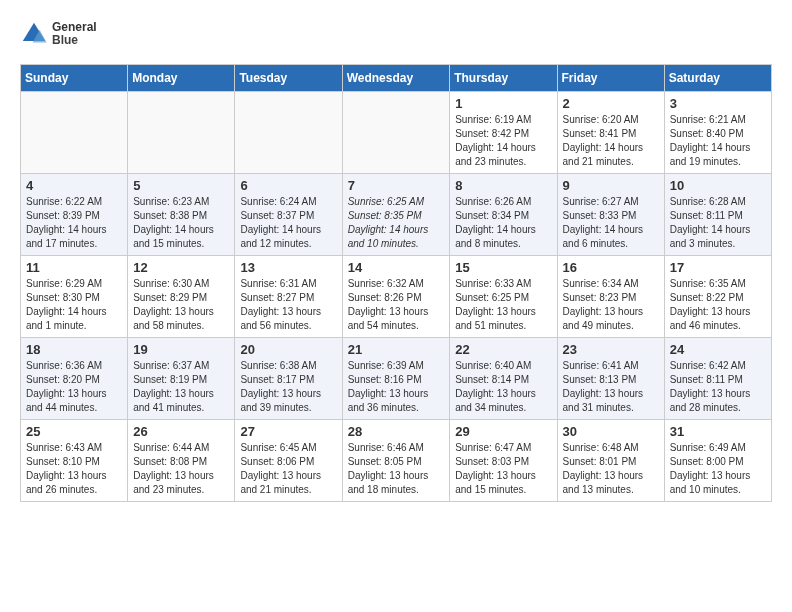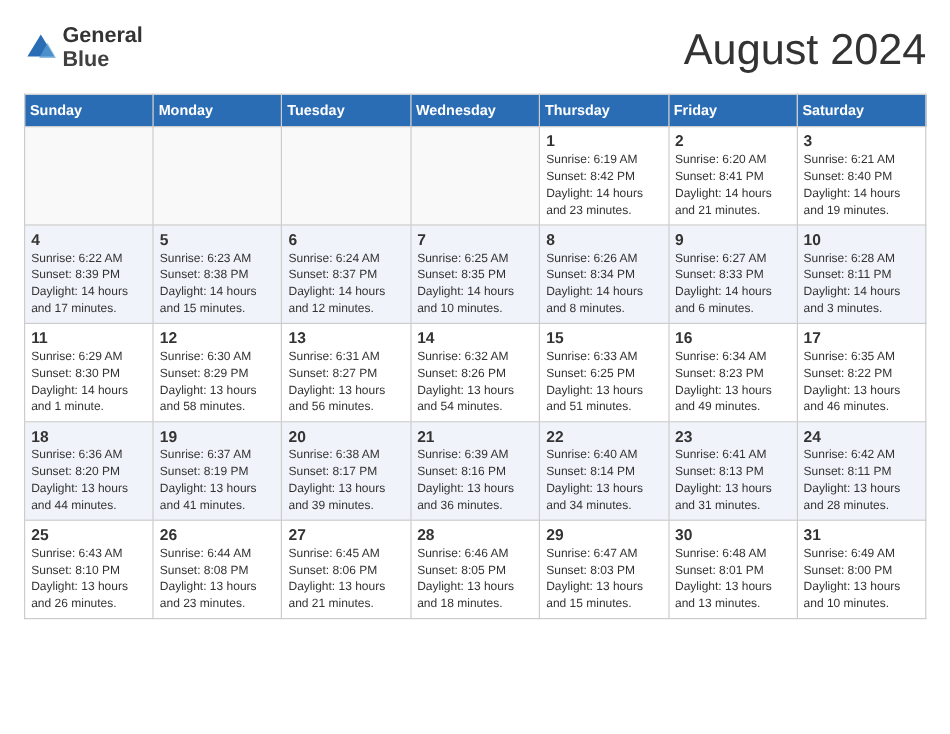--- a/index.html
+++ b/index.html
@@ -15,21 +15,21 @@
       justify-content: space-between;
       align-items: flex-start;
       margin-bottom: 16px;
     }
     .logo {
       display: flex;
       align-items: center;
       gap: 4px;
     }
     .logo-text {
-      font-size: 18px;
+      font-size: 12px;
       font-weight: bold;
       line-height: 1.1;
     }
     .logo-general { color: #333; }
     .logo-blue { color: #404040; }
     .logo-icon {
       width: 28px;
       height: 28px;
     }
     .title-block {
@@ -94,21 +94,20 @@
     <svg class="logo-icon" viewBox="0 0 40 40">
       <polygon points="20,4 36,30 4,30" fill="#2a6db5"></polygon>
       <polygon points="28,14 38,32 18,32" fill="#5a9fd4" opacity="0.7"></polygon>
     </svg>
     <div class="logo-text">
       <span class="logo-general">General</span><br>
       <span class="logo-blue">Blue</span>
     </div>
   </div>
   <div class="title-block">
-    <div class="month-title">August 2024</div>
   </div>
 </div>
 
 <table class="calendar">
   <thead>
     <tr>
     <th>Sunday</th>
         <th>Monday</th>
         <th>Tuesday</th>
         <th>Wednesday</th>
@@ -156,21 +155,21 @@
 Daylight: 14 hours and 15 minutes.</div>
         </td>
         <td>
           <span class="day-number">6</span>
           <div class="day-info" style="white-space: pre-line;">Sunrise: 6:24 AM
 Sunset: 8:37 PM
 Daylight: 14 hours and 12 minutes.</div>
         </td>
         <td>
           <span class="day-number">7</span>
-          <div class="day-info" style="white-space: pre-line;">Sunrise: 6:25 AM
+          <div class="day-info" style="white-space: pre-line; font-style: italic;">Sunrise: 6:25 AM
 Sunset: 8:35 PM
 Daylight: 14 hours and 10 minutes.</div>
         </td>
         <td>
           <span class="day-number">8</span>
           <div class="day-info" style="white-space: pre-line;">Sunrise: 6:26 AM
 Sunset: 8:34 PM
 Daylight: 14 hours and 8 minutes.</div>
         </td>
         <td>

